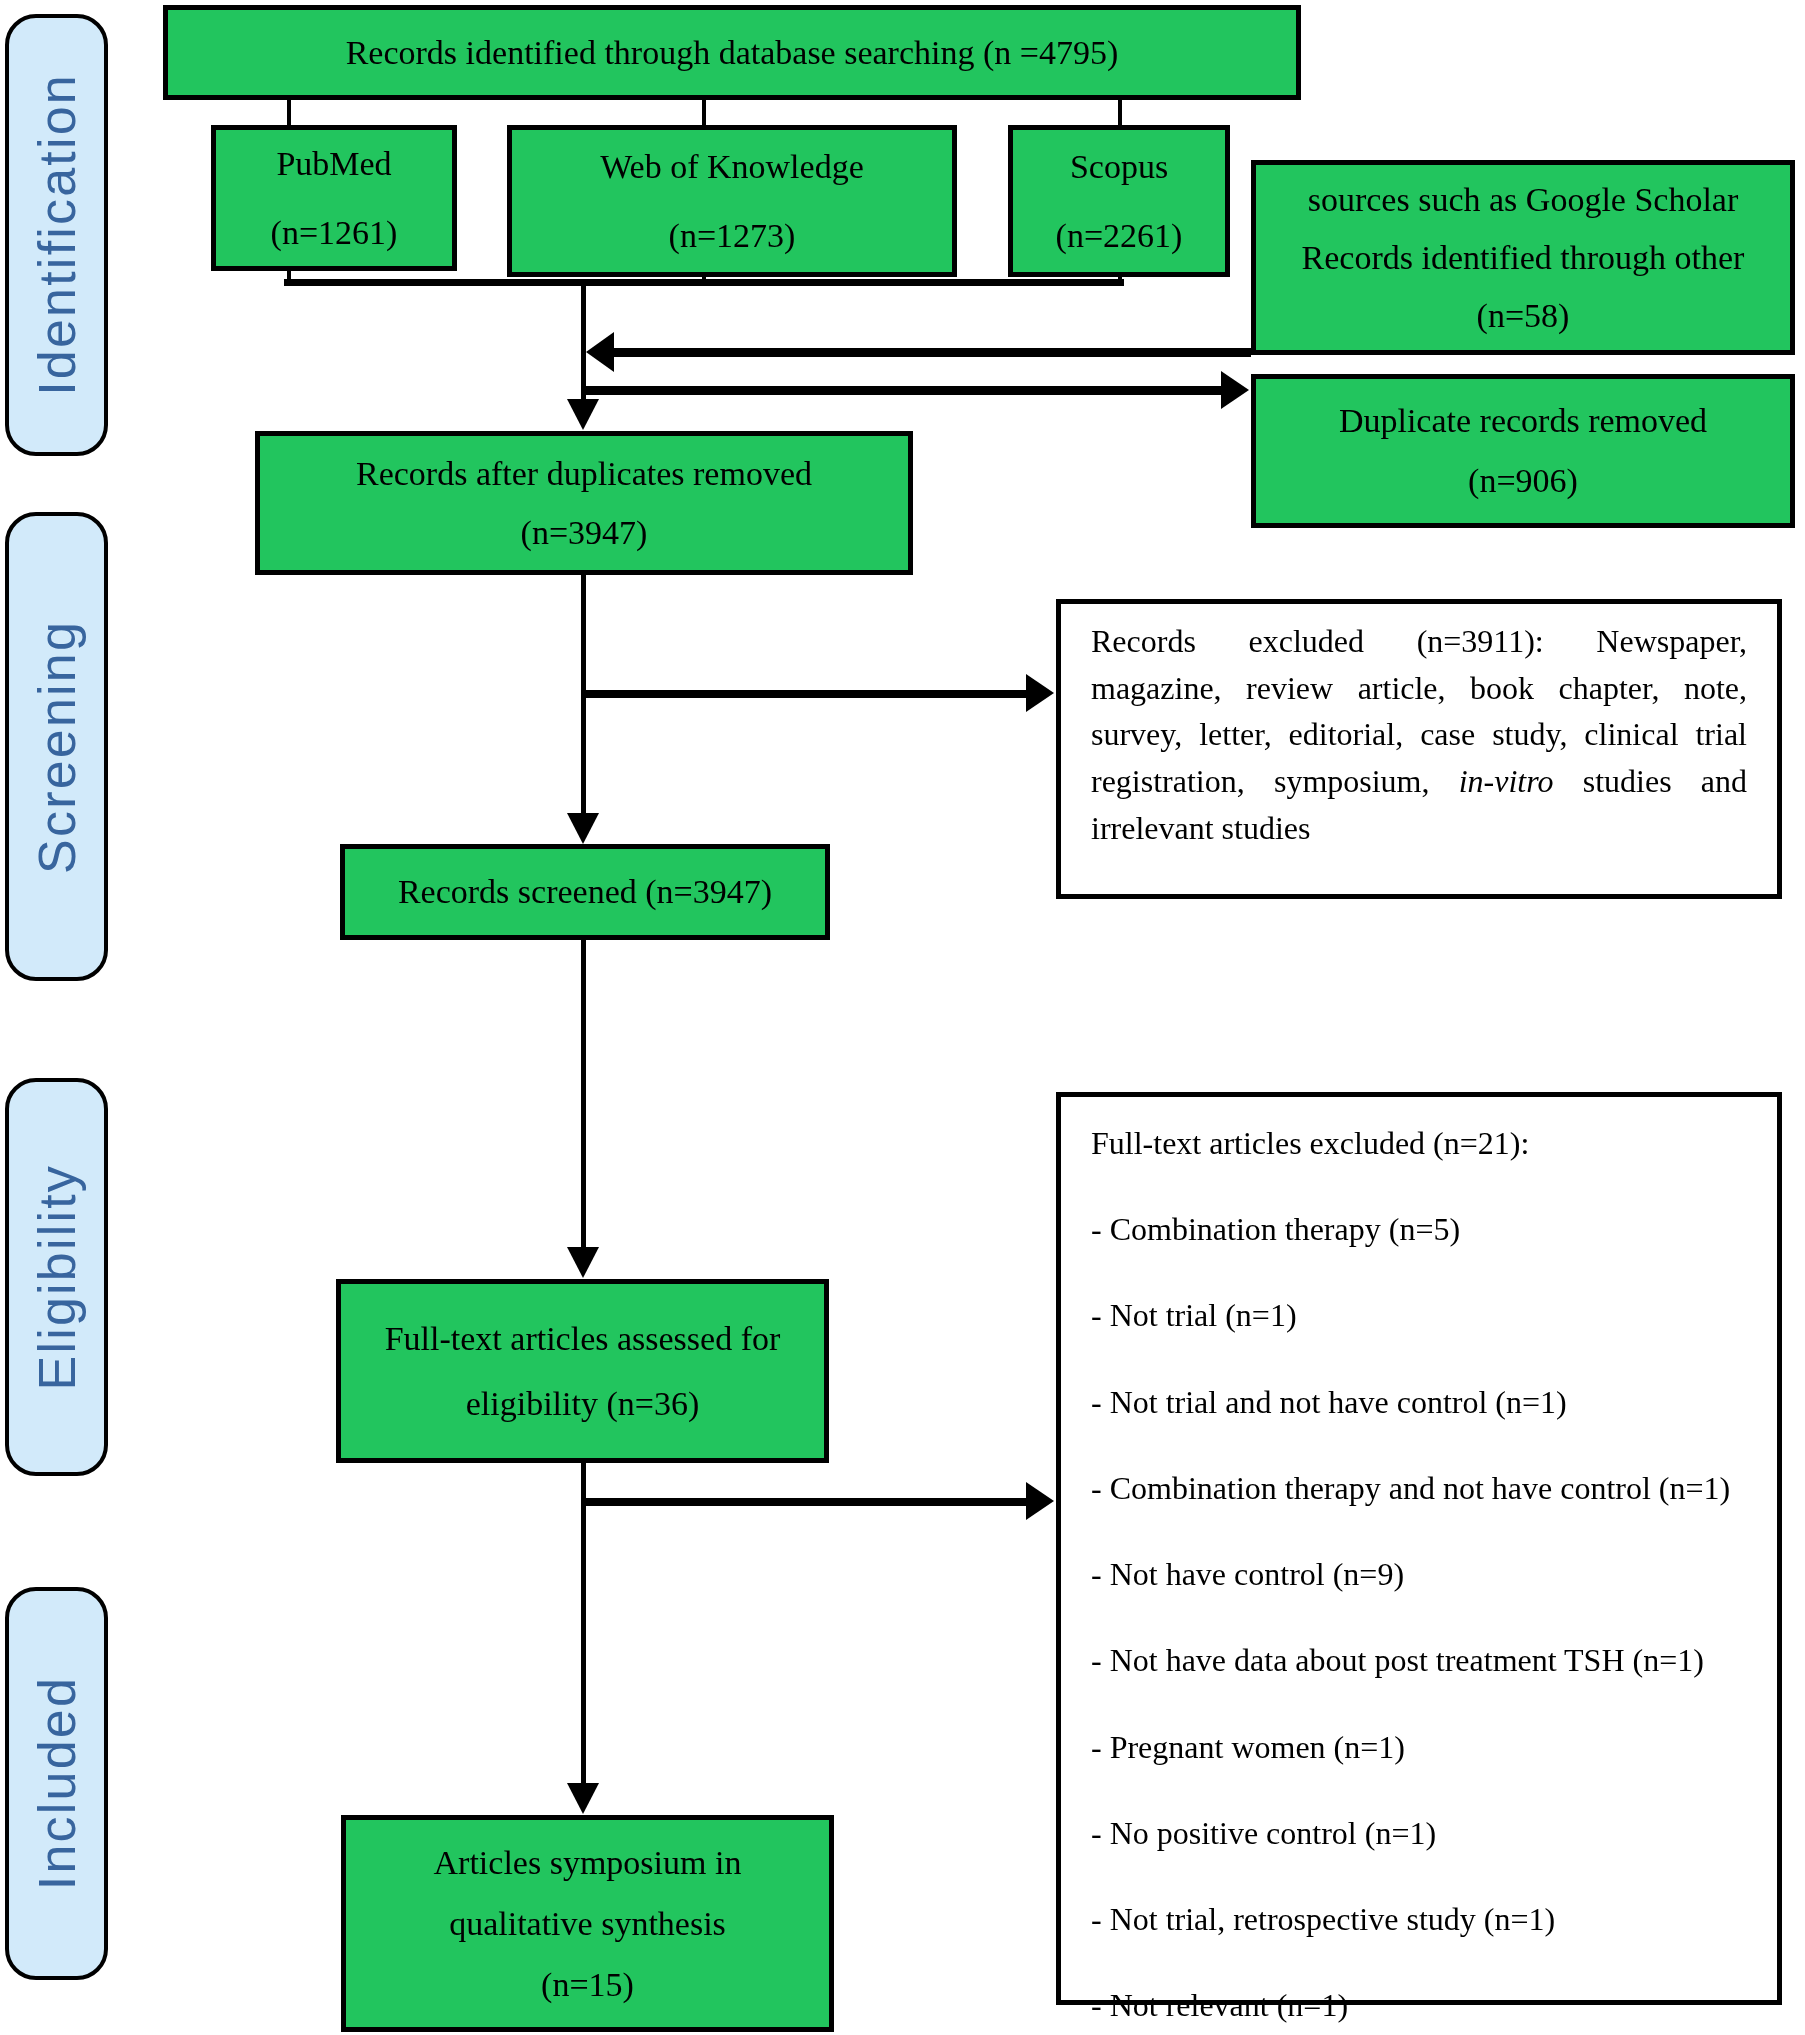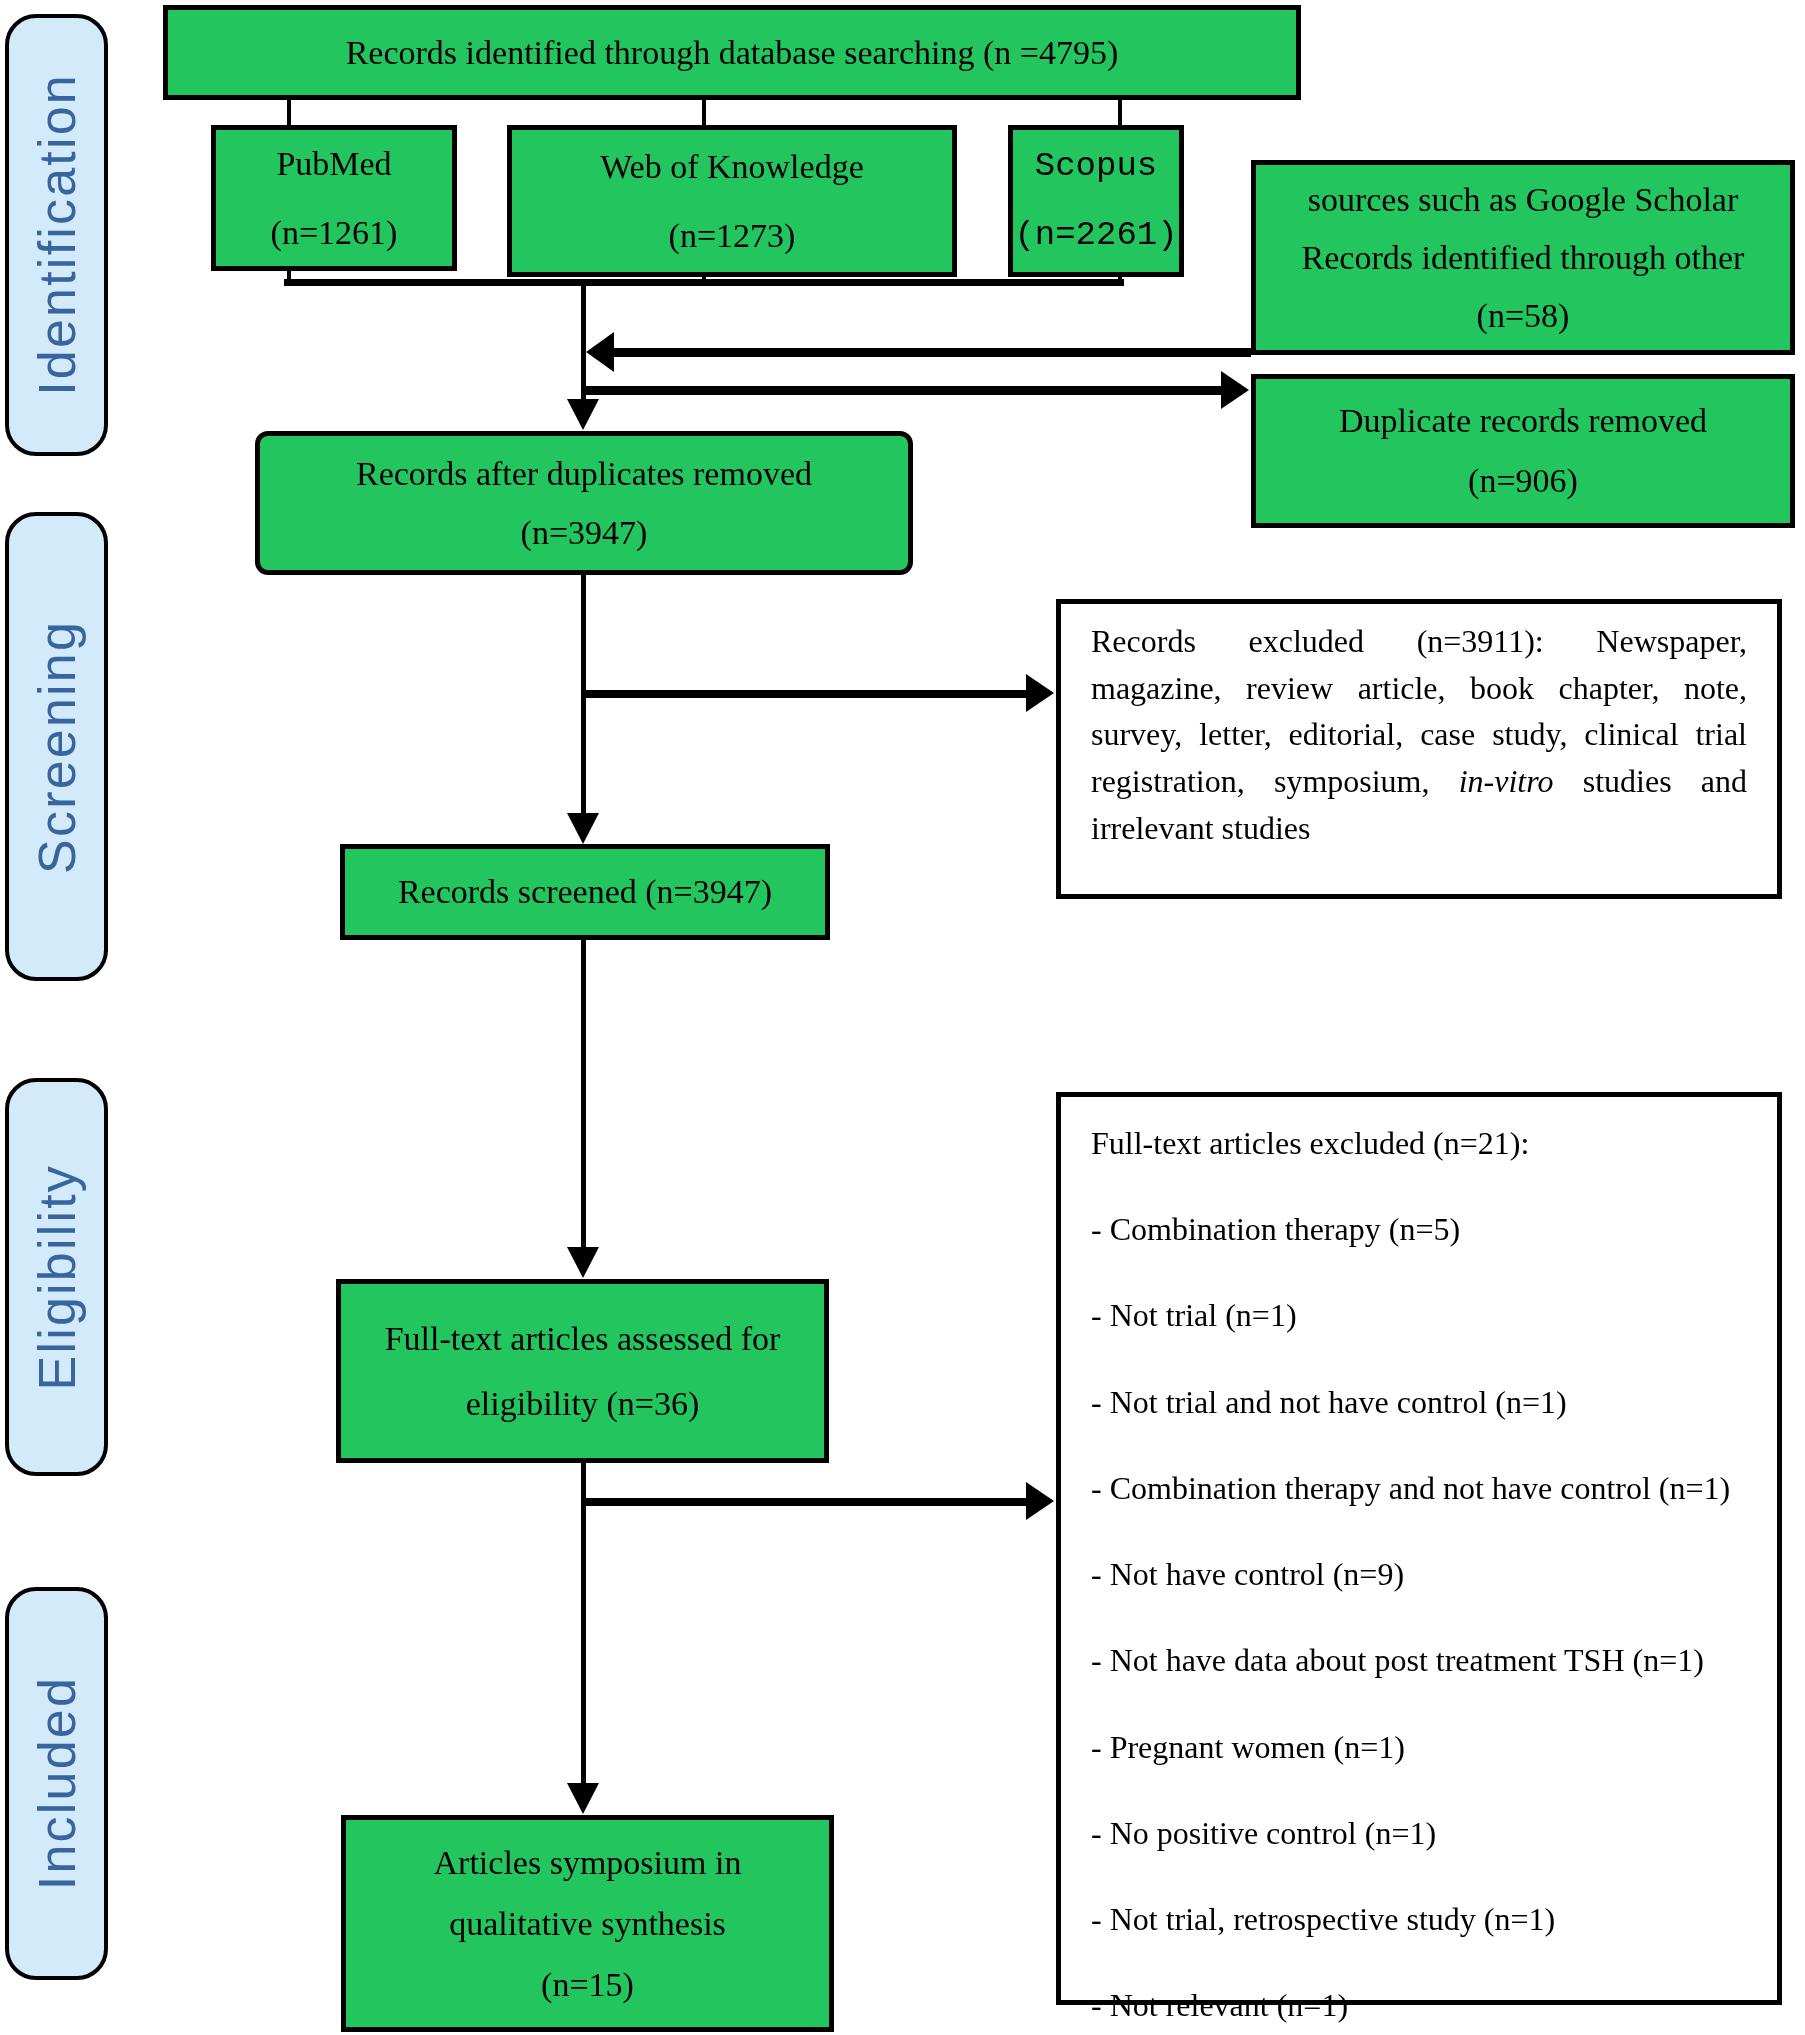--- a/index.html
+++ b/index.html
@@ -111,37 +111,37 @@
   <div class="fbox" style="left:211px;top:125px;width:246px;height:146px;line-height:69px;">
     <span class="ln">PubMed</span>
     <span class="ln">(n=1261)</span>
   </div>
 
   <div class="fbox" style="left:507px;top:125px;width:450px;height:152px;line-height:69px;">
     <span class="ln">Web of Knowledge</span>
     <span class="ln">(n=1273)</span>
   </div>
 
-  <div class="fbox" style="left:1008px;top:125px;width:176px;height:152px;line-height:69px;font-family:Liberation Mono, monospace;">
+  <div class="fbox" style="left:1008px;top:125px;width:222px;height:152px;line-height:69px;">
     <span class="ln">Scopus</span>
     <span class="ln">(n=2261)</span>
   </div>
 
   <div class="fbox" style="left:1251px;top:160px;width:544px;height:195px;line-height:58px;">
     <span class="ln">sources such as Google Scholar</span>
     <span class="ln">Records identified through other</span>
     <span class="ln">(n=58)</span>
   </div>
 
   <div class="fbox" style="left:1251px;top:374px;width:544px;height:154px;line-height:60px;">
     <span class="ln">Duplicate records removed</span>
     <span class="ln">(n=906)</span>
   </div>
 
-  <div class="fbox" style="left:255px;top:431px;width:658px;height:144px;line-height:59px;border-radius:13px;">
+  <div class="fbox" style="left:255px;top:431px;width:658px;height:144px;line-height:59px;">
     <span class="ln">Records after duplicates removed</span>
     <span class="ln">(n=3947)</span>
   </div>
 
   <div class="tbox" id="box-records-excluded" style="left:1056px;top:599px;width:726px;height:300px;">
     <span>Records excluded (n=3911): Newspaper, magazine, review article, book chapter, note, survey, letter, editorial, case study, clinical trial registration, symposium, </span><i>in-vitro</i><span> studies and irrelevant studies</span>
   </div>
 
   <div class="fbox" style="left:340px;top:844px;width:490px;height:96px;">
     <span class="ln">Records screened (n=3947)</span>

